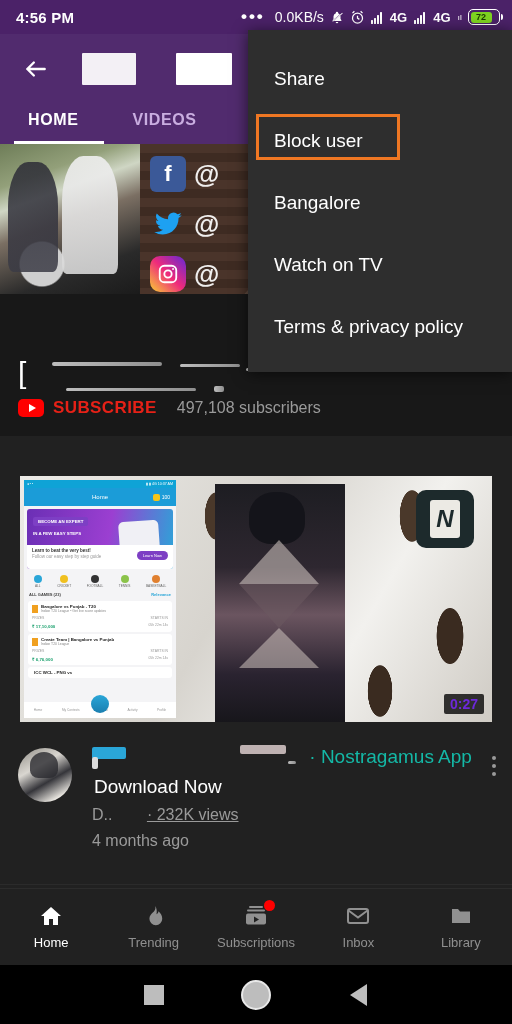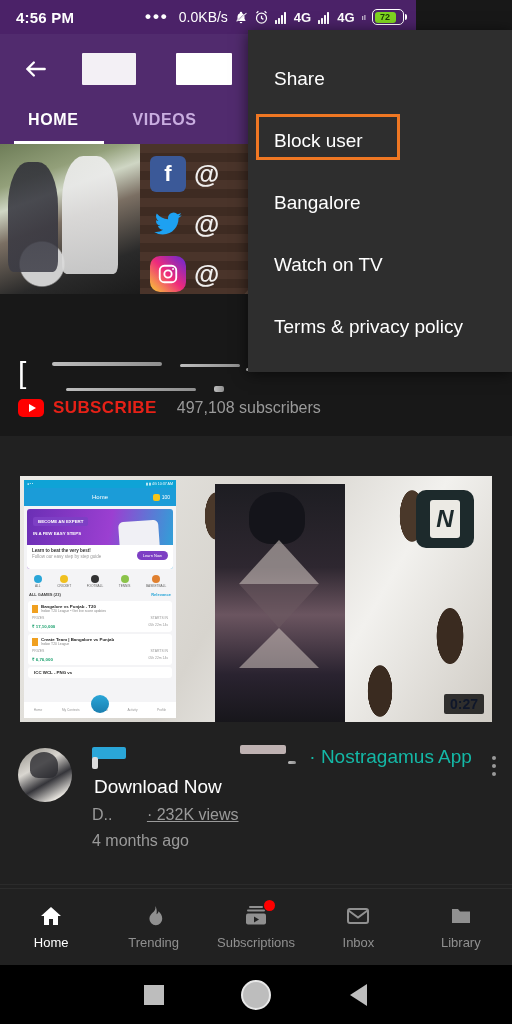--- a/index.html
+++ b/index.html
@@ -1,21 +1,21 @@
 <!DOCTYPE html>
 <html><head>
 <meta charset="utf-8">
 <style>
   html,body{margin:0;padding:0;background:#000;}
   body{width:512px;height:1024px;overflow:hidden;font-family:"Liberation Sans",sans-serif;
        -webkit-font-smoothing:antialiased;}
   #app{position:relative;width:512px;height:1024px;background:#181818;overflow:hidden;}
 
   
-  .statusbar{position:absolute;top:0;left:0;width:416px;height:34px;background:#4b2268;
+  .statusbar{position:absolute;top:0;left:0;width:512px;height:34px;background:#4b2268;
              display:flex;align-items:center;color:#fff;font-size:15px;font-weight:bold;}
   .sb-time{margin-left:16px;letter-spacing:.2px;}
   .sb-right{margin-left:auto;display:flex;align-items:center;gap:6px;margin-right:12px;}
   .sb-dots{letter-spacing:2px;font-size:17px;line-height:10px;margin-right:4px;}
   .sb-kb{font-size:14px;font-weight:normal;}
   .ico{display:inline-block;position:relative;}
   .bell{width:14px;height:15px;}
   .alarm{width:15px;height:15px;}
   .sig{display:inline-flex;align-items:flex-end;gap:1px;height:13px;}
   .sig i{display:block;width:2px;background:#fff;border-radius:.5px;}
@@ -144,21 +144,21 @@
             border-radius:50%;background:linear-gradient(#2aa6d8,#1b7fb0);}
   .logo-n{position:absolute;right:18px;top:14px;width:58px;height:58px;background:#1d2a2c;
           border-radius:10px;display:flex;align-items:center;justify-content:center;}
   .logo-card{width:30px;height:38px;background:#eceae4;border-radius:3px;display:flex;
              align-items:center;justify-content:center;color:#1d2a2c;font-size:24px;
              font-weight:bold;font-style:italic;position:relative;}
   .logo-card:before,.logo-card:after{content:"";position:absolute;top:4px;width:9px;height:34px;
              background:#cfcdc6;border-radius:3px;z-index:-1;}
   .logo-card:before{left:-7px;transform:rotate(-8deg);}
   .logo-card:after{right:-7px;transform:rotate(8deg);}
-  .duration{position:absolute;right:8px;bottom:8px;background:rgba(0,0,0,.78);color:#0f172a;
+  .duration{position:absolute;right:8px;bottom:8px;background:rgba(0,0,0,.78);color:#6d28d9;
             font-size:14px;padding:2px 6px;border-radius:2px;font-weight:bold;}
 
   .vinfo{position:absolute;left:0;top:300px;width:512px;}
   .vavatar{position:absolute;left:18px;top:12px;width:54px;height:54px;border-radius:50%;
       overflow:hidden;background:linear-gradient(150deg,#8e8b84,#d9d6d0 35%,#35353a 60%,#e6e3dd 85%);}
   .vavatar:after{content:"";position:absolute;left:12px;top:4px;width:28px;height:26px;
       background:#2b2b30;border-radius:50% 50% 30% 30%;opacity:.8;}
   .vtitle{position:absolute;left:92px;top:6px;width:380px;color:#14b8a6;font-size:19px;line-height:30px;}
   .vtitle-l2{position:absolute;left:92px;top:36px;color:#fff;font-size:19px;}
   .vmeta{position:absolute;left:92px;top:70px;color:#9a9a9a;font-size:16px;}

